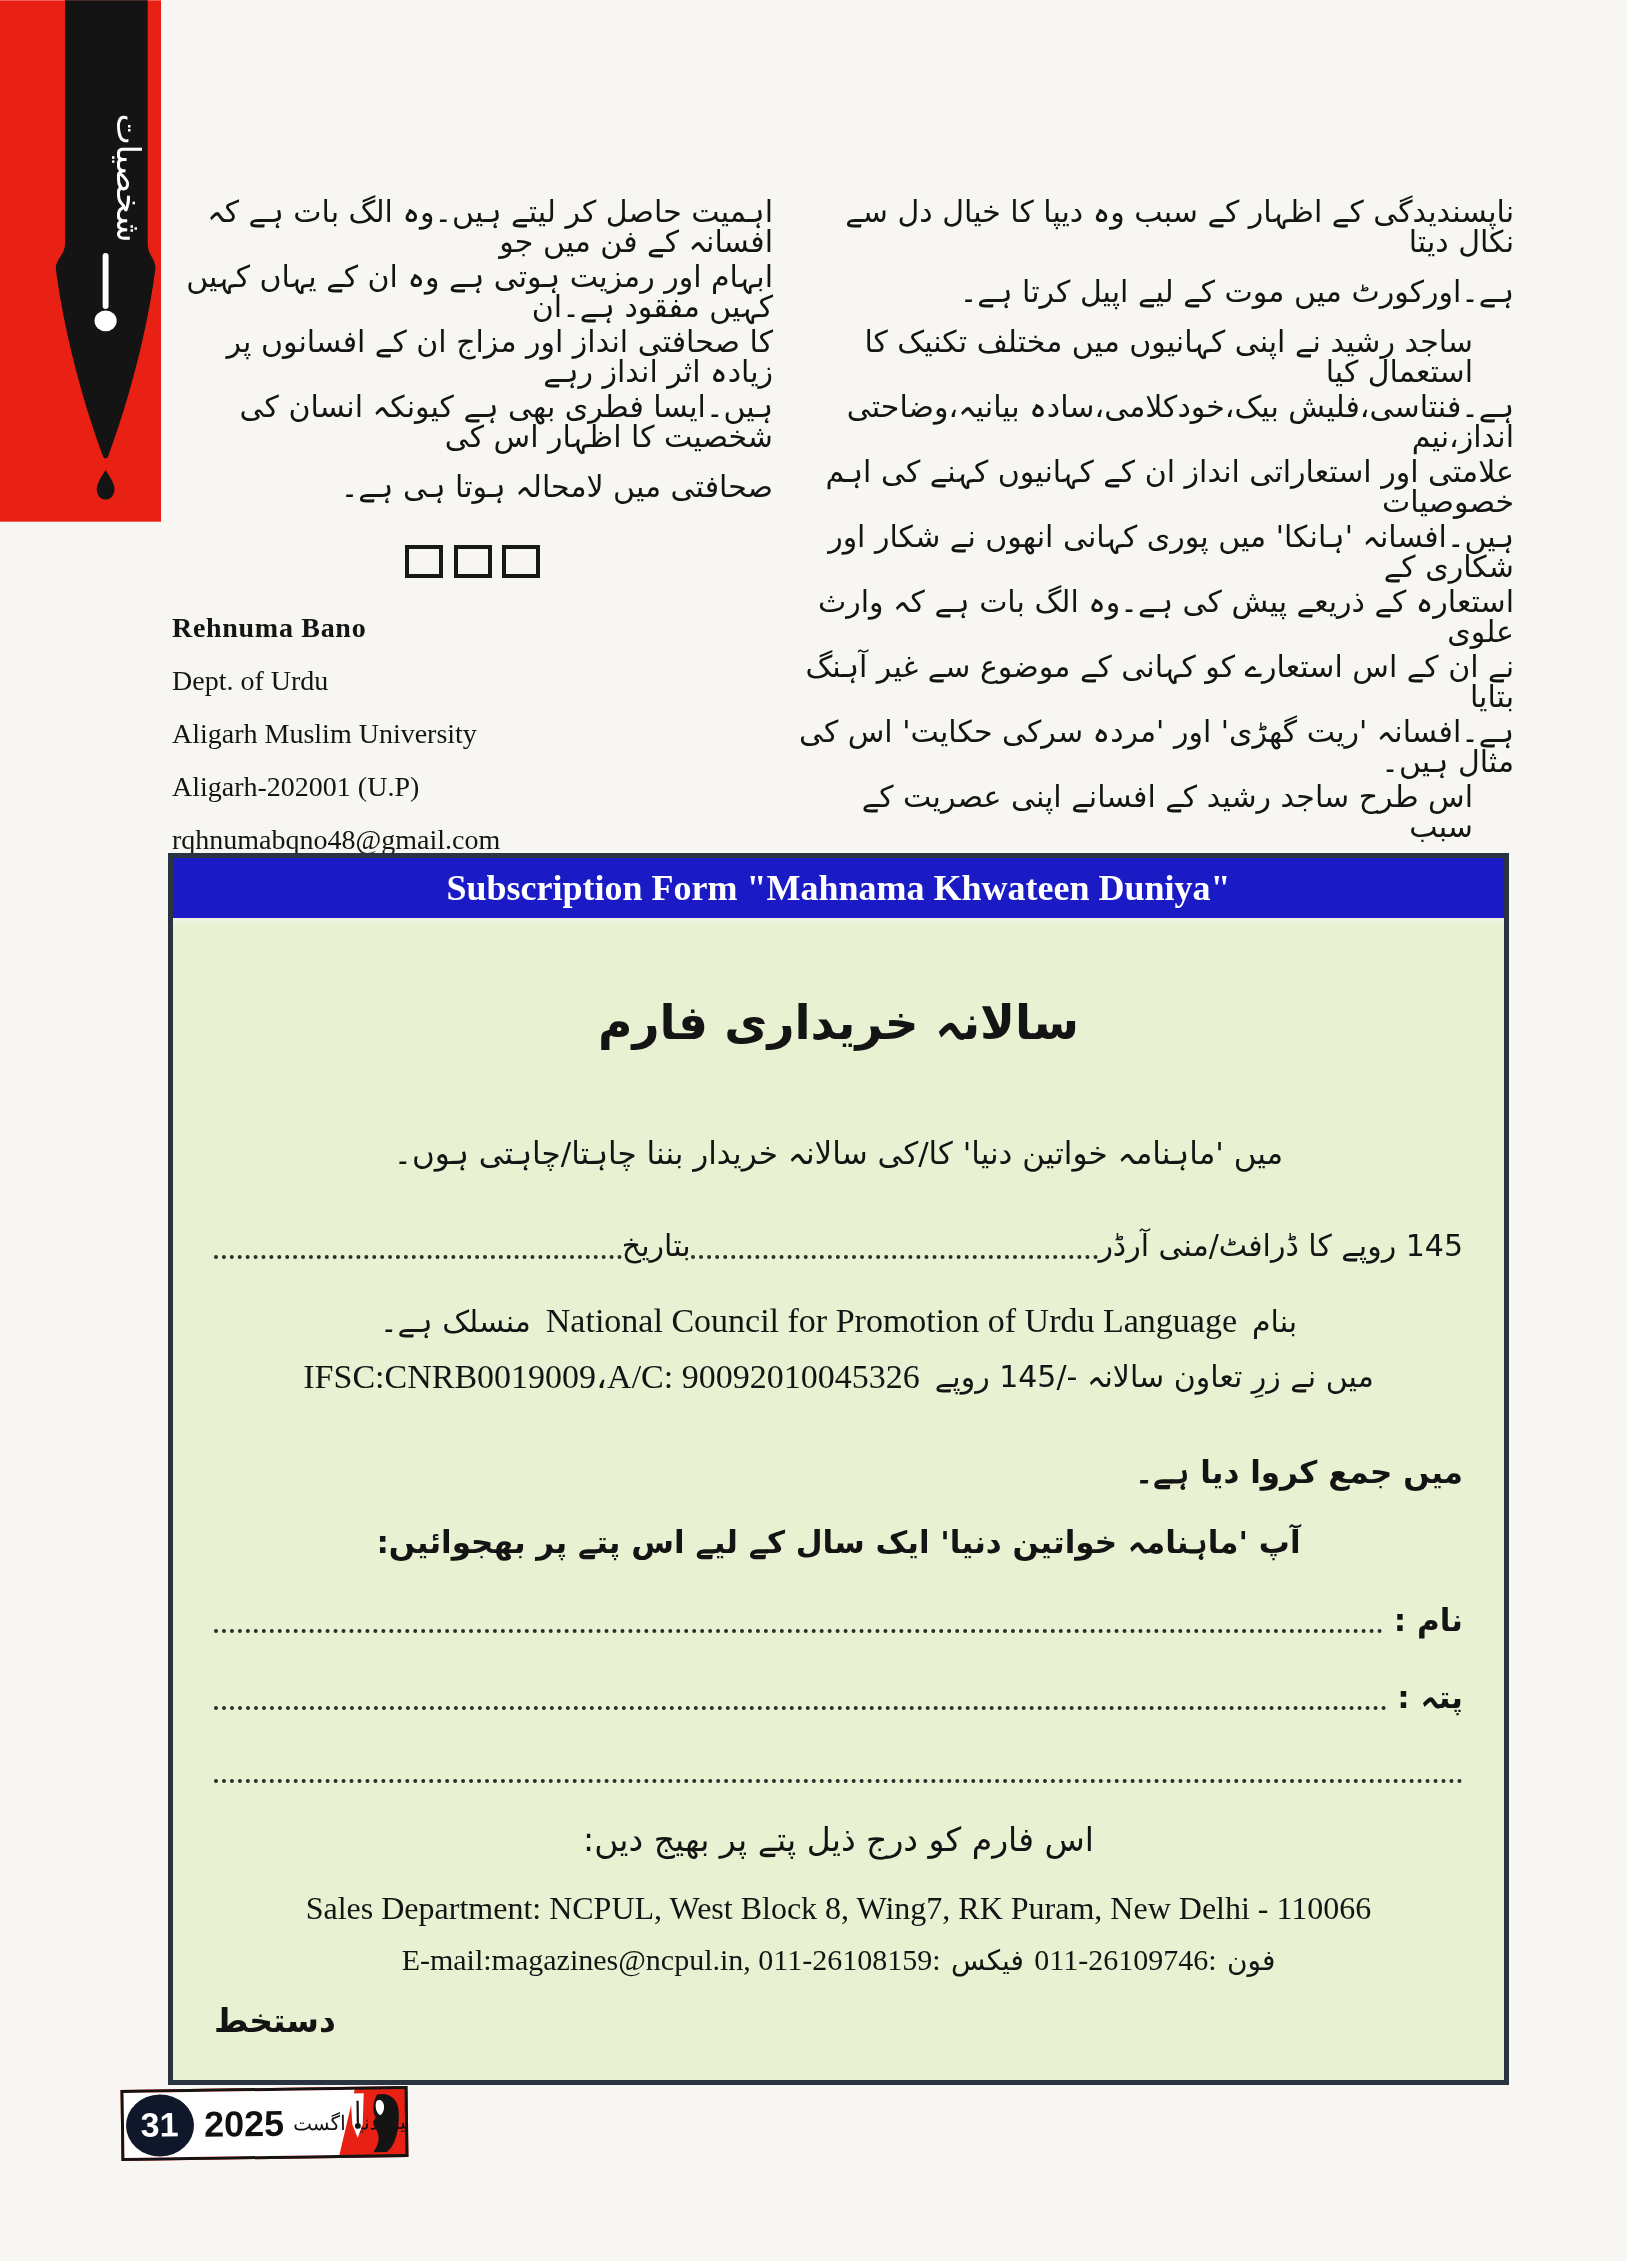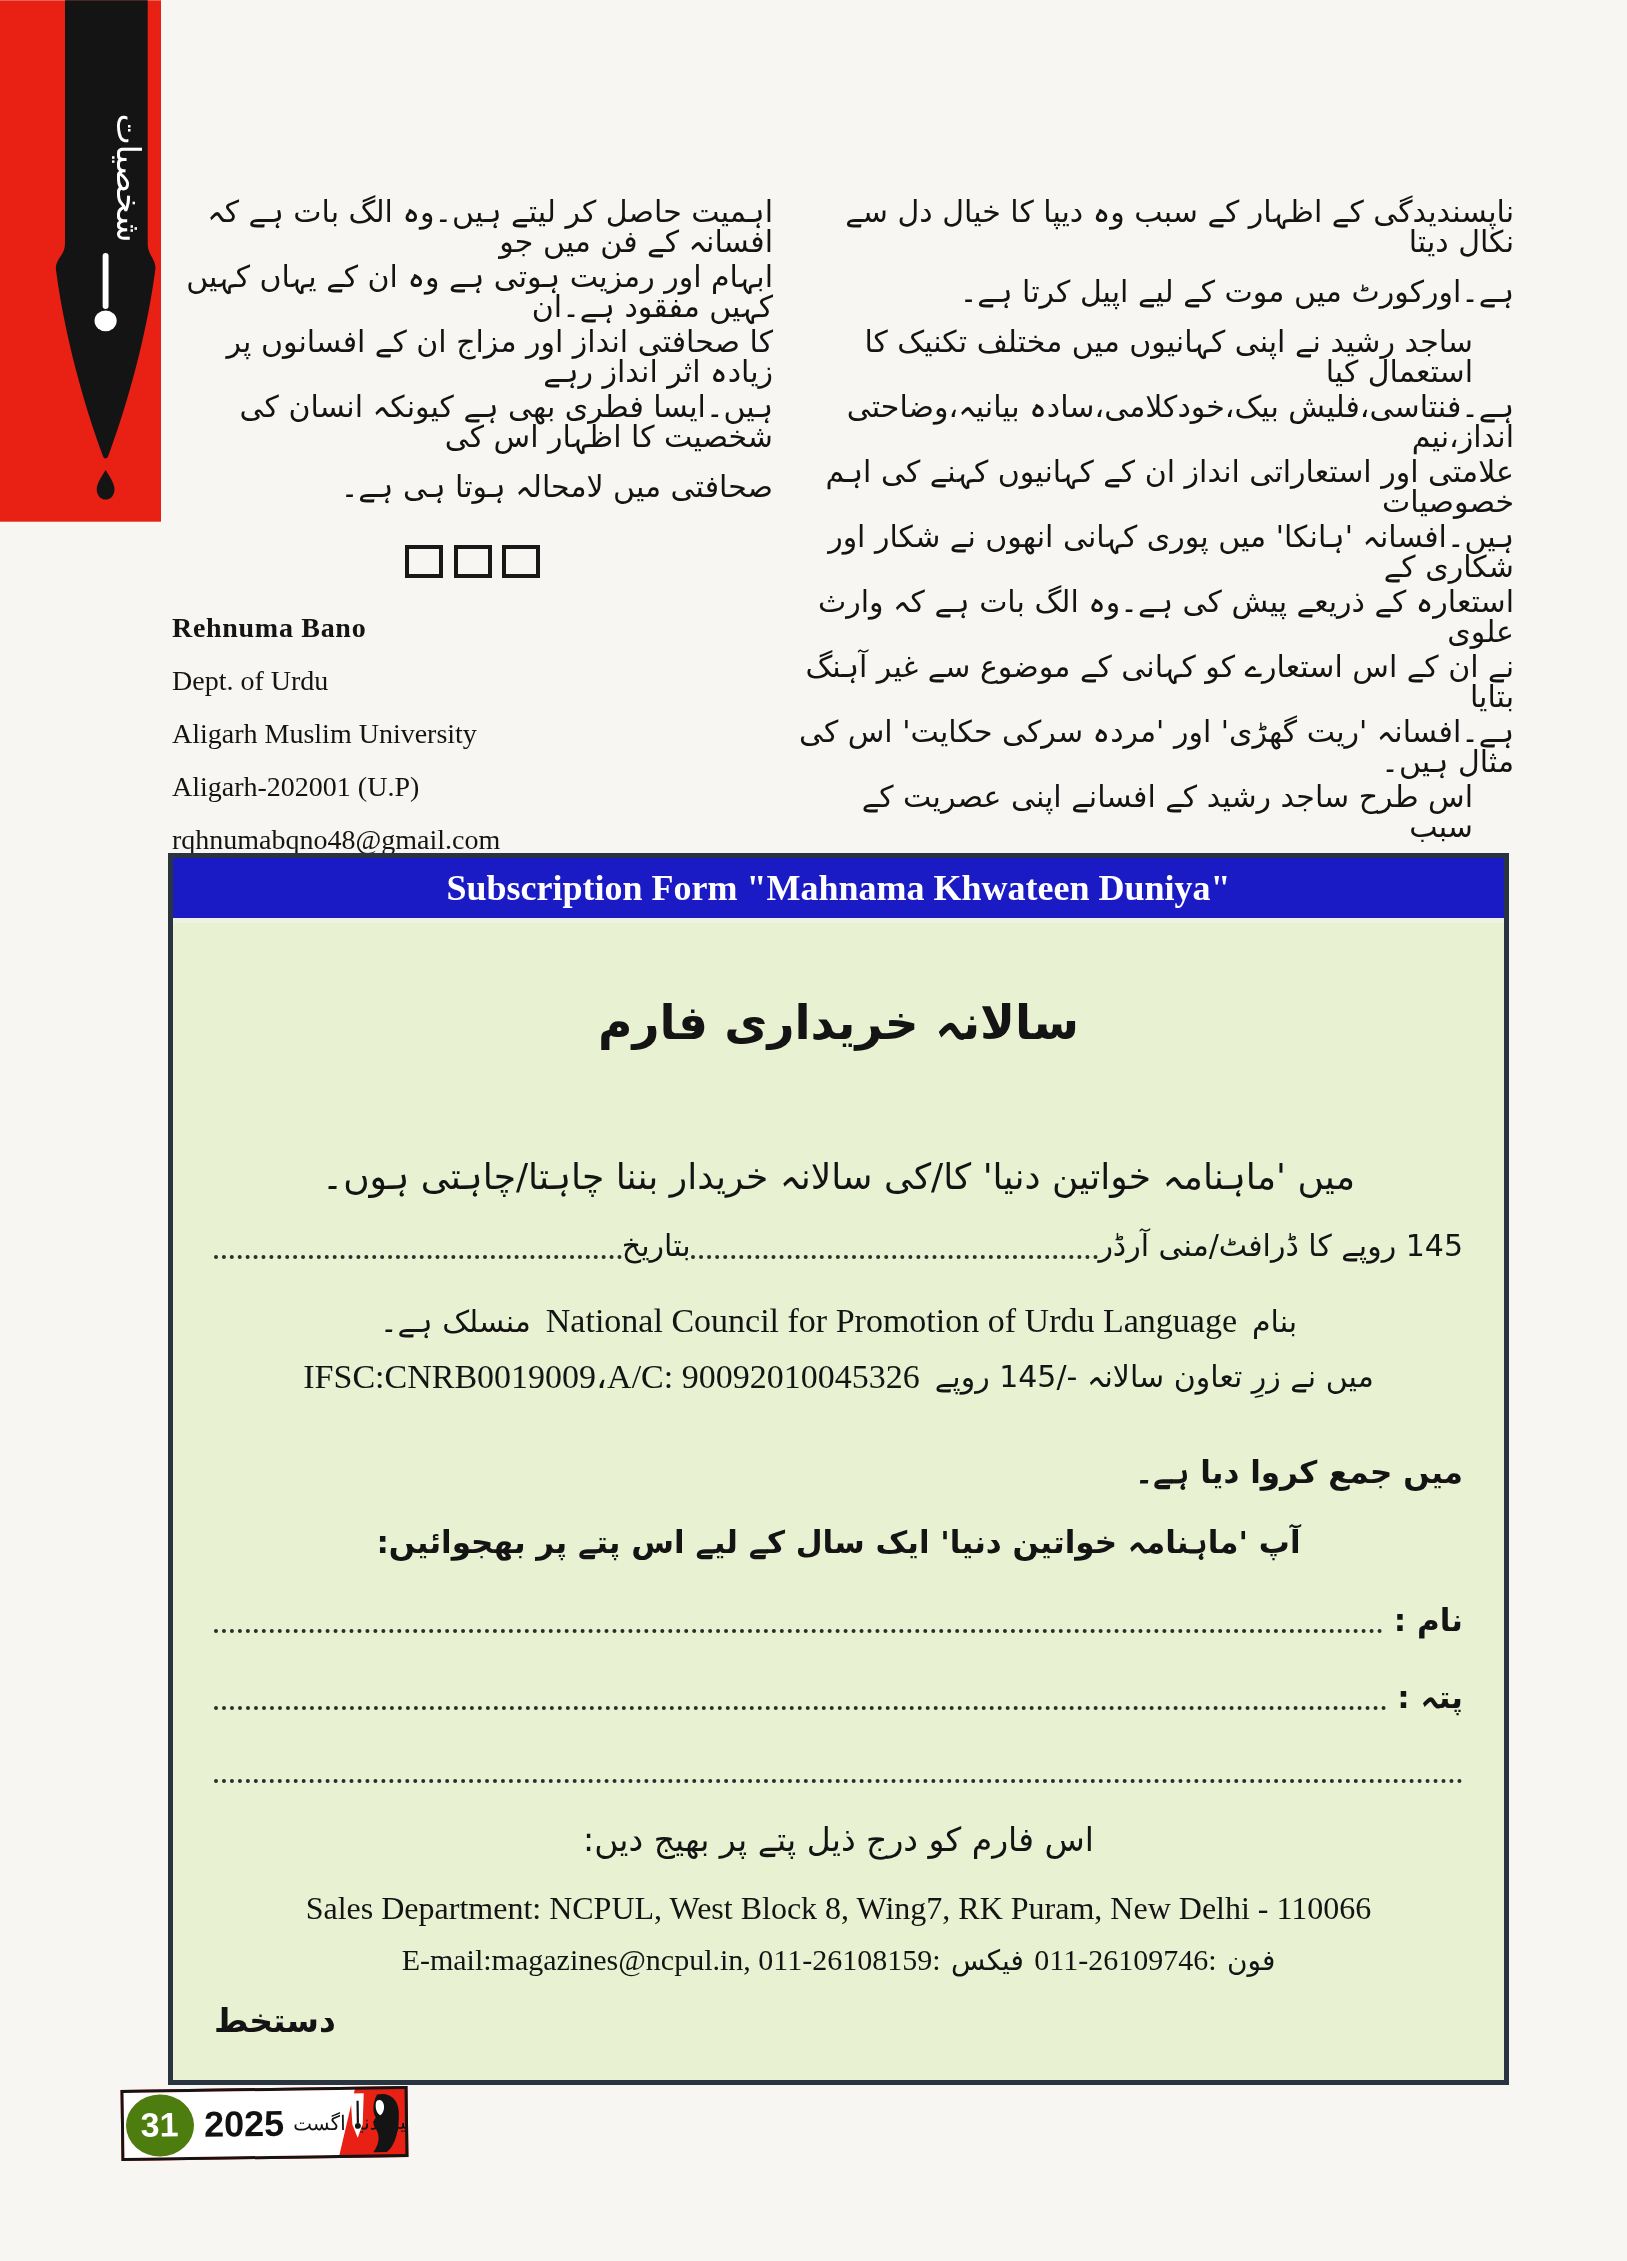--- a/index.html
+++ b/index.html
@@ -39,21 +39,21 @@
     border-bottom:5.2px solid #eef2e0;box-sizing:border-box;
     display:flex;align-items:center;justify-content:center;
     color:#ffffff;font-family:"Liberation Serif",serif;font-weight:bold;font-size:36px;
   }
   .frow{position:absolute;left:41px;right:41px;display:flex;align-items:center;}
   .center{justify-content:center;}
   .rtl{direction:rtl;}
   .u40{font-size:30px;}
   .u42{font-size:31px;font-weight:bold;}
   #f-title{top:137px;justify-content:center;font-size:47px;font-weight:bold;direction:rtl;}
-  #f-statement{top:298px;font-size:36px;}
+  #f-statement{top:277px;font-size:31px;}
   #f-draft{top:370px;}
   #f-benaam{top:444px;gap:15px;}
   .eng-serif{font-family:"Liberation Serif",serif;font-size:34px;direction:ltr;}
   #f-account{top:498px;gap:15px;direction:ltr;justify-content:center;}
   #f-account .latin{font-family:"Liberation Serif",serif;font-size:34px;}
   #f-deposited{top:596px;justify-content:flex-start;}
   #f-sendto{top:666px;}
   #f-name{top:744px;gap:10.4px;}
   #f-address{top:821px;gap:10.4px;}
   #f-dots3{top:899px;}
@@ -69,21 +69,21 @@
     position:absolute;left:121px;top:2088px;width:287px;height:71px;
     border:3.7px solid #141414;background:#e82114;transform:rotate(-0.8deg);
     box-sizing:border-box;overflow:hidden;
   }
   #fb-white{
     position:absolute;left:-21px;top:-3px;width:244px;height:110%;
     background:#ffffff;transform:skewX(-14deg);
   }
   #fb-num{
     position:absolute;left:1.5px;top:1.5px;width:68px;height:62px;border-radius:50%;
-    background:#4d7c0f;display:flex;align-items:center;justify-content:center;
+    background:#0f172a;display:flex;align-items:center;justify-content:center;
     color:#ffffff;font-weight:bold;font-size:34px;font-family:"Liberation Sans",sans-serif;
   }
   #fb-text{position:absolute;left:80px;top:0;height:100%;display:flex;align-items:center;gap:9px;}
   #fb-year{font-weight:bold;font-size:36px;font-family:"Liberation Sans",sans-serif;color:#111;}
   #fb-mag{direction:rtl;font-size:20px;color:#111;white-space:nowrap;}
   #fb-art{position:absolute;right:1.5px;top:0;height:100%;}
 </style>
 </head>
 <body>
 

